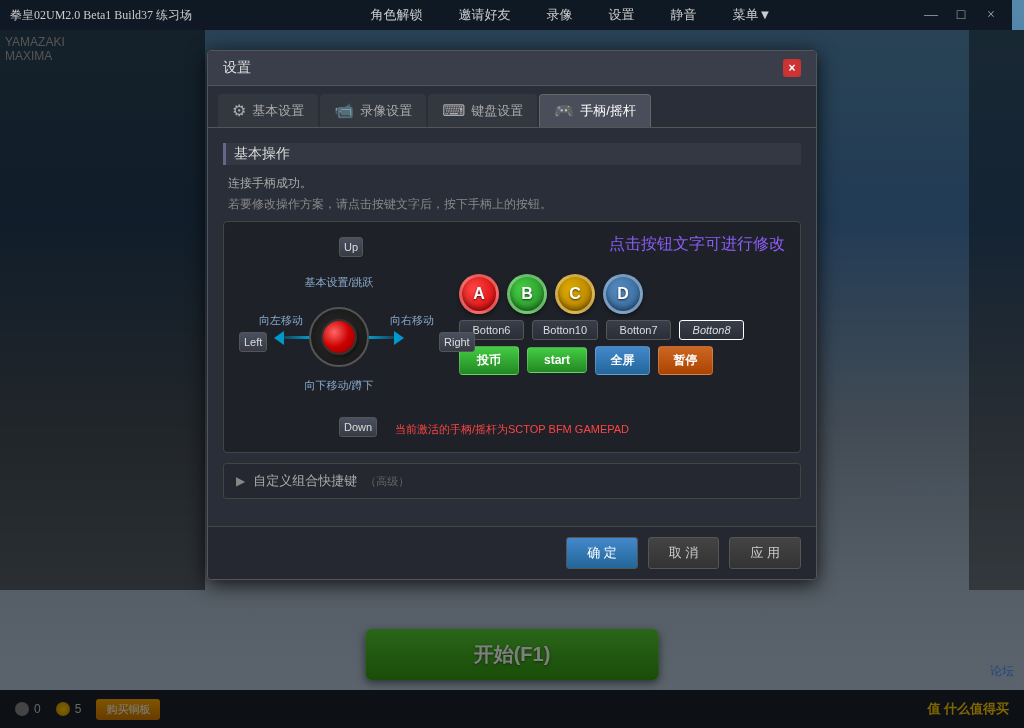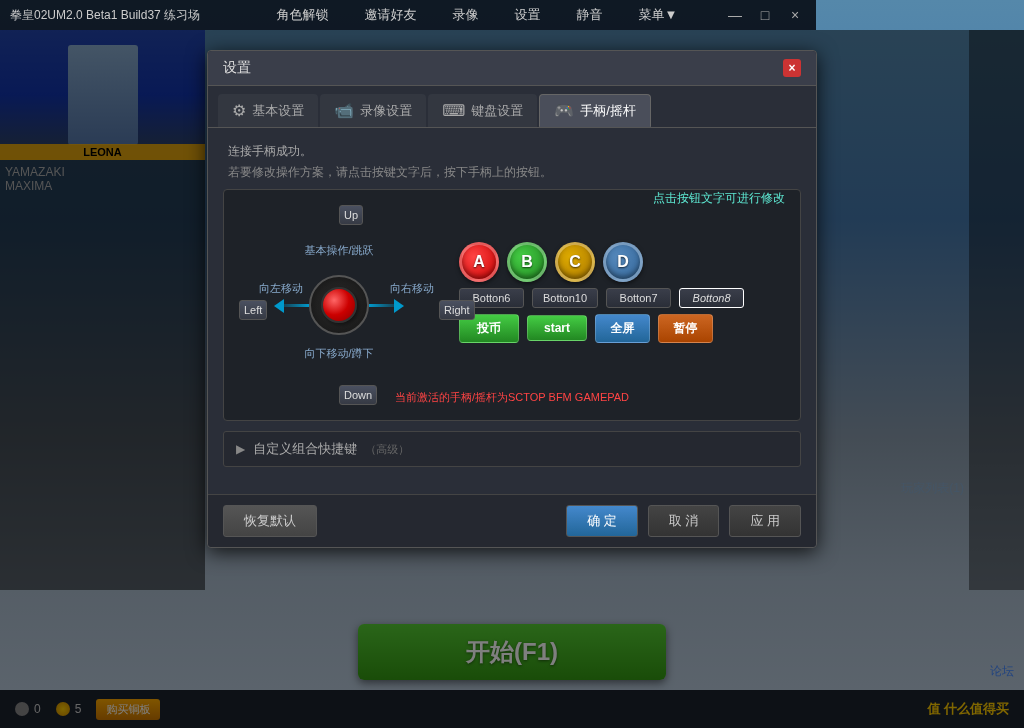--- a/index.html
+++ b/index.html
@@ -18,27 +18,28 @@
       top: 0; left: 0;
       width: 1024px;
       height: 728px;
       background: linear-gradient(180deg, #5588aa 0%, #4477aa 30%, #8899aa 60%, #aabbcc 80%, #bbccdd 100%);
     }
 
     
     .top-bar {
       position: absolute;
       top: 0; left: 0;
-      width: 816px;
+      width: 1012px;
       height: 30px;
       background: rgba(10,15,25,0.92);
       display: flex;
       align-items: center;
       padding: 0 10px;
       z-index: 10;
+      font-family: Liberation Serif, serif;
     }
     .top-bar-title {
       color: #ccc;
       font-size: 12px;
       margin-right: 30px;
     }
     .top-bar-menu {
       display: flex;
       gap: 20px;
       flex: 1;
@@ -214,24 +215,24 @@
       background: #1e2228;
       border: 1px solid #444;
       border-radius: 4px;
       padding: 15px;
       margin-bottom: 10px;
       position: relative;
     }
 
     .controller-hint {
       position: absolute;
-      top: 0;
+      top: 12px;
       right: 15px;
-      color: #5eead4;
-      font-size: 12px;
+      color: #8b5cf6;
+      font-size: 16px;
     }
 
     
     .control-layout {
       display: flex;
       gap: 20px;
       align-items: center;
     }
 
     .dpad-section {
@@ -441,21 +442,21 @@
     .start-btn-container {
       position: absolute;
       bottom: 48px;
       left: 50%;
       transform: translateX(-50%);
       z-index: 5;
     }
     .start-btn {
       background: linear-gradient(180deg, #55cc33, #339911);
       color: #fff;
-      font-size: 24px;
+      font-size: 20px;
       font-weight: bold;
       padding: 12px 108px;
       border-radius: 6px;
       border: none;
       cursor: pointer;
       box-shadow: 0 3px 8px rgba(0,0,0,0.5);
       text-shadow: 0 1px 3px rgba(0,0,0,0.5);
       text-align: right;
     }
 
@@ -506,24 +507,20 @@
     <span class="top-bar-menu-item">菜单▼</span>
   </div>
   <div class="top-bar-controls">
     <span class="top-bar-control-btn">—</span>
     <span class="top-bar-control-btn">□</span>
     <span class="top-bar-control-btn">×</span>
   </div>
 </div>
 
 <div class="left-panel">
-  <div class="player-avatar">
-    <div class="avatar-img"></div>
-    <div class="player-name-bar">LEONA</div>
-  </div>
   <div style="padding: 5px; color: #aaa; font-size: 12px;">
     <div>YAMAZAKI</div>
     <div>MAXIMA</div>
   </div>
 </div>
 
 <div class="right-panel"></div>
 
 <div class="player-list">
   <span>玩家列表(1)</span>
@@ -552,34 +549,35 @@
         <span class="tab-icon">⌨</span>
         <span>键盘设置</span>
       </div>
       <div class="tab active">
         <span class="tab-icon">🎮</span>
         <span>手柄/摇杆</span>
       </div>
     </div>
 
     <div class="dialog-content">
+      <div class="section-title">基本操作</div>
       <div class="info-text">连接手柄成功。</div>
       <div class="hint-text">若要修改操作方案，请点击按键文字后，按下手柄上的按钮。</div>
 
       <div class="controller-area">
         <span class="controller-hint">点击按钮文字可进行修改</span>
 
         <div class="control-layout">
 
           <div class="dpad-section">
 
             <div style="position:absolute; top:0; left:50%; transform:translateX(-50%);">
               <button class="dir-btn">Up</button>
             </div>
-            <div class="dir-label dir-label-up">基本操作/跳跃</div>
+            <div class="dir-label dir-label-up">基本设置/跳跃</div>
 
             <div style="position:absolute; left:0; top:95px;">
               <button class="dir-btn">Left</button>
             </div>
             <div class="dir-label" style="left:20px; top:76px; color:#88aacc; font-size:11px;">向左移动</div>
 
             <div style="position:absolute; right:0; top:95px;">
               <button class="dir-btn">Right</button>
             </div>
             <div class="dir-label" style="right:5px; top:76px; color:#88aacc; font-size:11px;">向右移动</div>
@@ -637,21 +635,20 @@
       </div>
 
       <div class="custom-section">
         <span class="custom-section-arrow">▶</span>
         <span class="custom-section-text">自定义组合快捷键</span>
         <span class="custom-section-badge">（高级）</span>
       </div>
     </div>
 
     <div class="dialog-footer">
-      <button class="footer-btn reset">恢复默认</button>
       <button class="footer-btn primary">确 定</button>
       <button class="footer-btn secondary">取 消</button>
       <button class="footer-btn secondary">应 用</button>
     </div>
   </div>
 </div>
 
 <div class="start-btn-container">
   <button class="start-btn">开始(F1)</button>
 </div>

